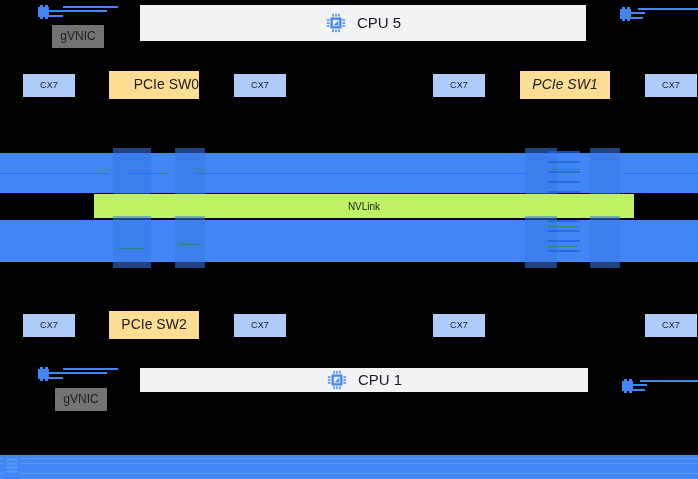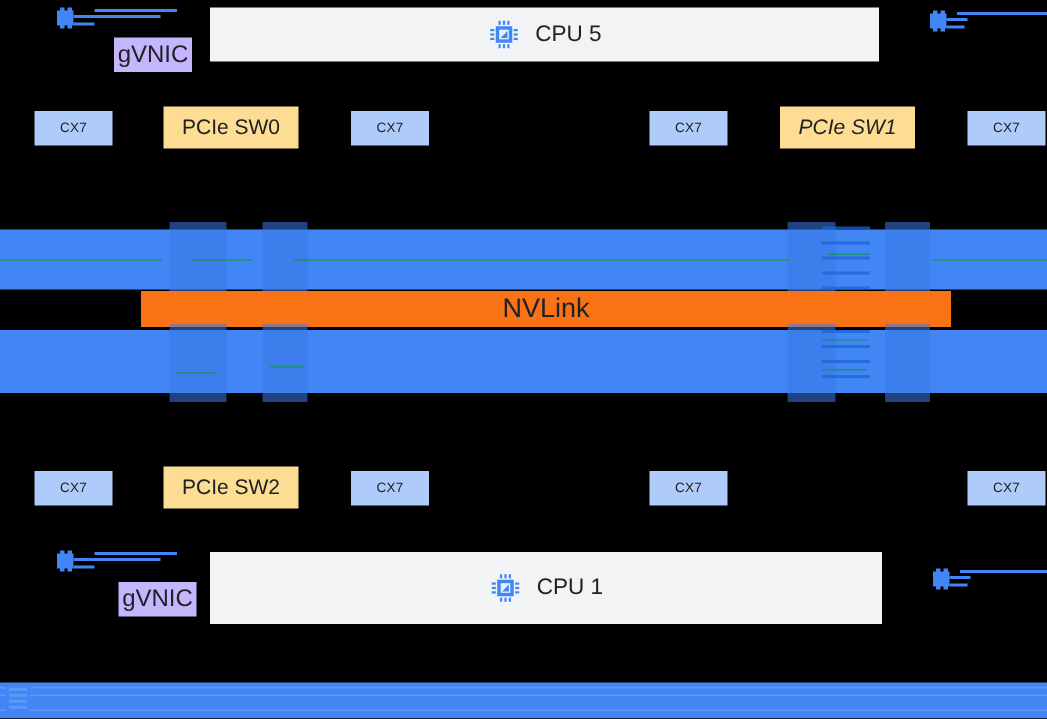--- a/index.html
+++ b/index.html
@@ -39,35 +39,34 @@
     color: #202124;
     font-size: 9px;
     letter-spacing: 0.2px;
   }
   .node-sw {
     background: #fcdd93;
     color: #202124;
     font-size: 14px;
   }
   .node-gvnic {
-    background: #c4b5fd;
-    color: #202124;
-    font-size: 16px;
-    margin-left: 24px;
+    background: #737373;
+    color: #202124;
+    font-size: 12px;
   }
   .node-cpu {
     background: #f1f3f4;
     color: #202124;
     font-size: 15px;
     gap: 10px;
   }
   .node-nvlink {
-    background: #f97316;
-    color: #202124;
-    font-size: 18px;
+    background: #bef264;
+    color: #202124;
+    font-size: 10px;
   }
 
   
   .band {
     position: absolute;
     left: 0;
     width: 698px;
     background: #4285f4;
   }
   .band-inner {
@@ -158,21 +157,21 @@
       <rect x="11" y="6" width="14" height="2" fill="#4285f4"></rect>
       <rect x="11" y="11" width="12" height="2" fill="#4285f4"></rect>
       <rect x="18" y="2" width="60" height="2" fill="#4285f4"></rect>
     </svg>
   </div>
 
   <div class="node node-cx7" style="left:23px; top:74px; width:52px; height:23px;">
     <span>CX7</span>
   </div>
 
-  <div class="node node-sw" style="left:109px; top:71px; width:90px; height:28px;">
+  <div class="node node-sw" style="left:109px; top:71px; width:90px; height:28px;justify-content:flex-end;">
     <span>PCIe SW0</span>
   </div>
 
   <div class="node node-cx7" style="left:234px; top:74px; width:52px; height:23px;">
     <span>CX7</span>
   </div>
 
   <div class="node node-cx7" style="left:433px; top:74px; width:52px; height:23px;">
     <span>CX7</span>
   </div>
@@ -252,21 +251,21 @@
       <rect x="11" y="6" width="58" height="2" fill="#4285f4"></rect>
       <rect x="11" y="11" width="14" height="2" fill="#4285f4"></rect>
       <rect x="25" y="2" width="55" height="2" fill="#4285f4"></rect>
     </svg>
   </div>
 
   <div class="node node-gvnic" style="left:55px; top:388px; width:52px; height:23px;">
     <span>gVNIC</span>
   </div>
 
-  <div class="node node-cpu" style="left:140px; top:368px; width:448px; height:48px;">
+  <div class="node node-cpu" style="left:140px; top:368px; width:448px; height:24px;">
     <span class="cpu-icon">
       <svg width="22" height="22" viewBox="0 0 24 24">
         <rect x="6" y="6" width="12" height="12" fill="#4285f4"></rect>
         <rect x="8.5" y="8.5" width="7" height="7" fill="#e8f0fe"></rect>
         <polygon points="9.5,14.5 14.5,9.5 14.5,14.5" fill="#4285f4"></polygon>
         <g fill="#4285f4">
           <rect x="8" y="2" width="1.6" height="3"></rect>
           <rect x="11.2" y="2" width="1.6" height="3"></rect>
           <rect x="14.4" y="2" width="1.6" height="3"></rect>
           <rect x="8" y="19" width="1.6" height="3"></rect>

